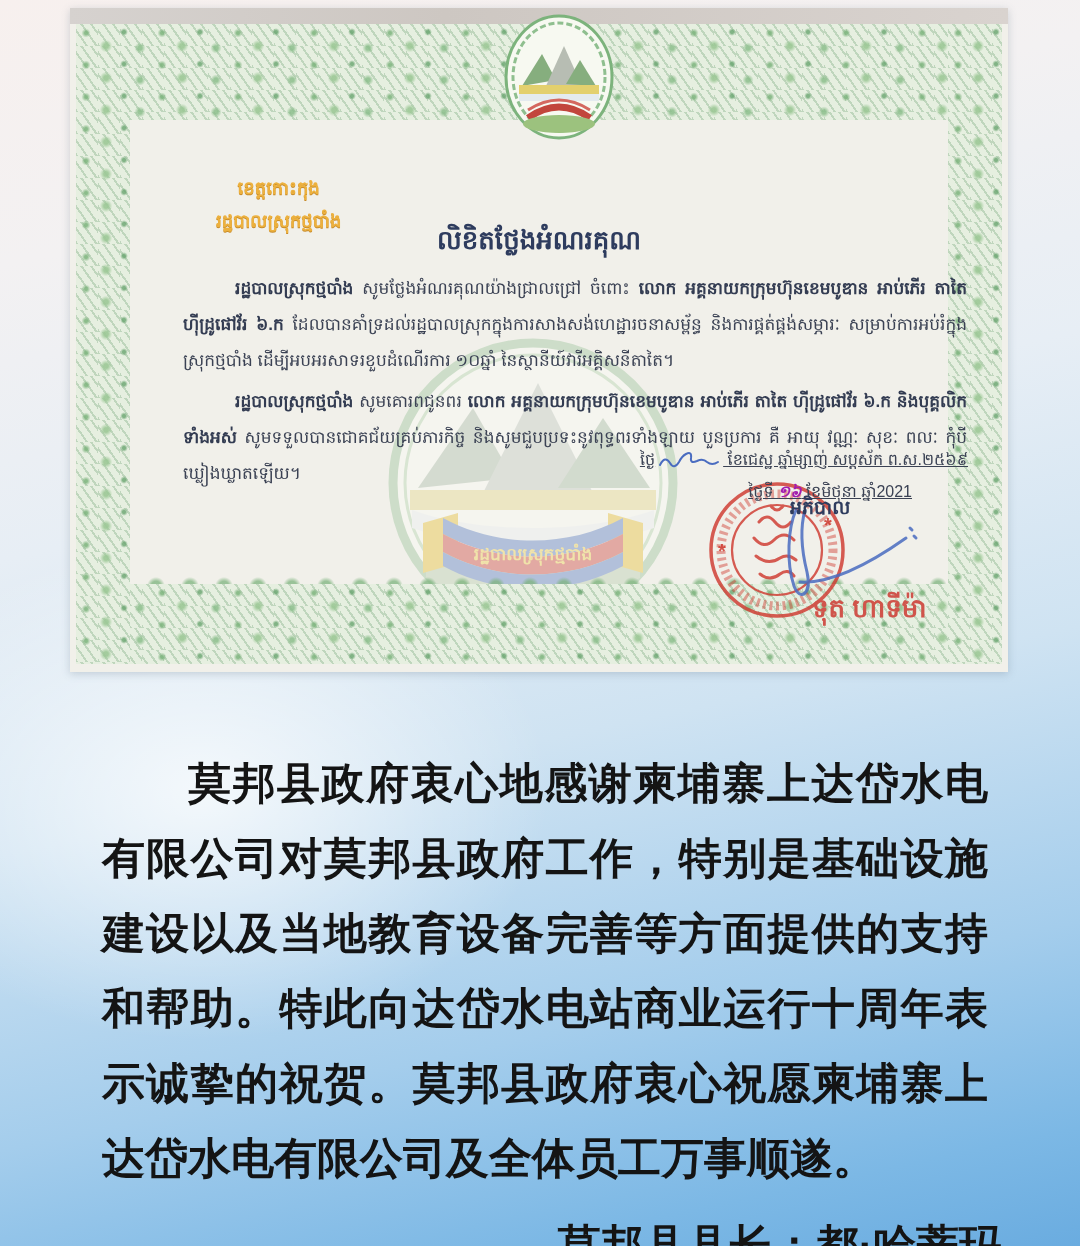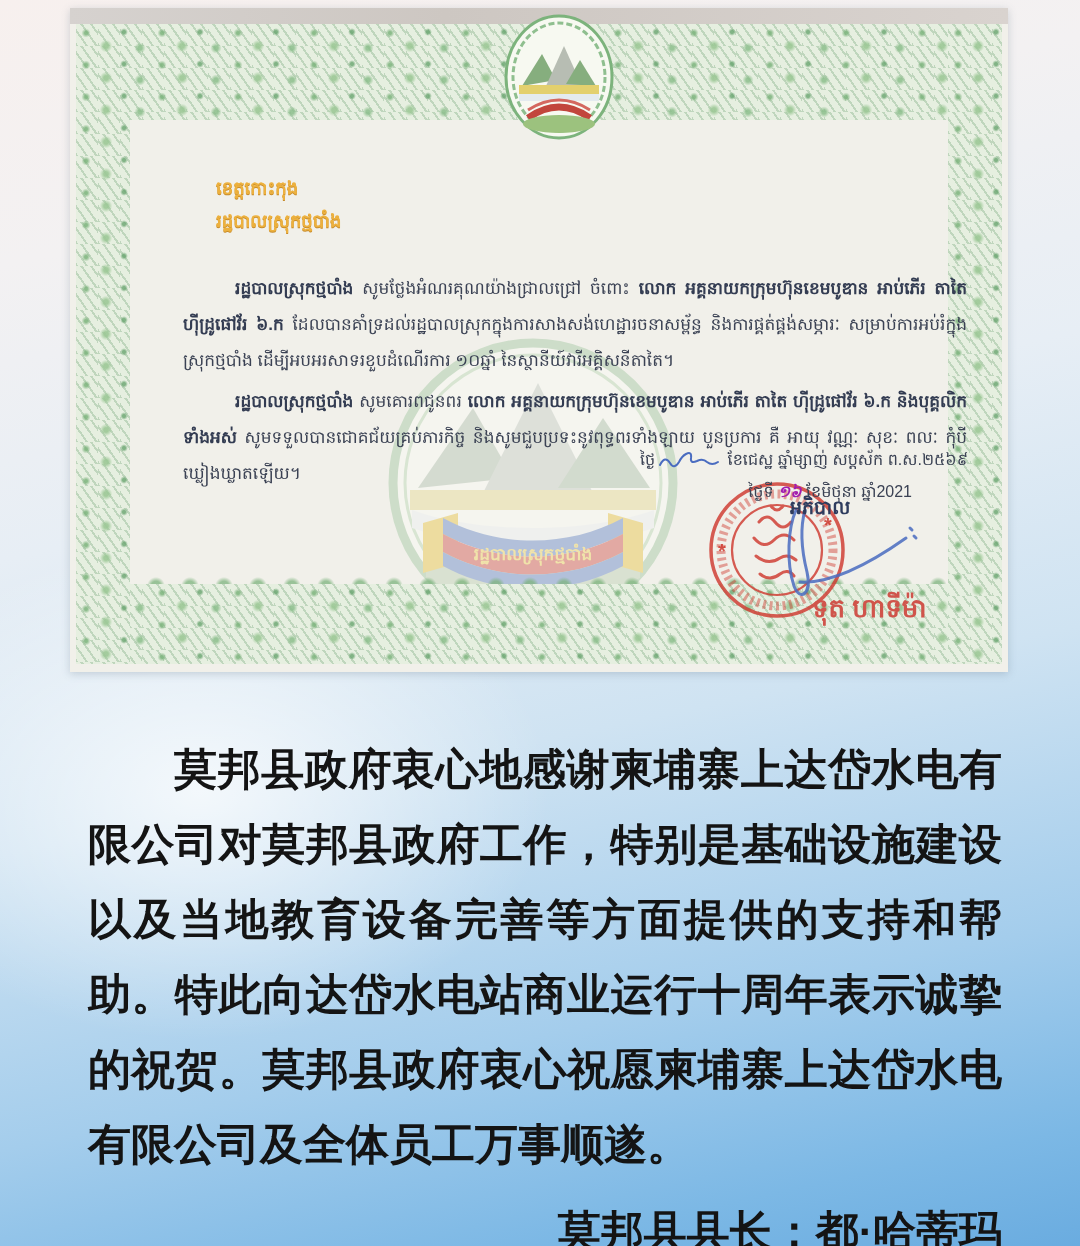--- a/index.html
+++ b/index.html
@@ -30,45 +30,45 @@
     background-size:34px 24px;}
 
   .emblem{position:absolute;left:434px;top:6px;z-index:4;}
   .watermark{position:absolute;left:318px;top:330px;z-index:2;opacity:.42;}
 
   .kingdom{position:absolute;right:58px;top:118px;z-index:4;text-align:center;color:#2c3a5c;font-weight:bold;}
   .kingdom .l1{font-size:21px;letter-spacing:.5px;}
   .kingdom .l2{font-size:20px;margin-top:8px;}
   .kingdom .dash{width:48px;height:3px;background:#3a4a6a;margin:10px auto 0;border-radius:2px;}
 
-  .province{position:absolute;left:146px;top:168px;z-index:4;font-weight:bold;
+  .province{position:absolute;left:146px;top:168px;z-index:4;text-align:center;font-weight:bold;
     color:#edb13e;text-shadow:0 1px 0 #c78b2a;}
   .province .l1{font-size:18px;}
   .province .l2{font-size:18px;margin-top:6px;}
 
   .cert-title{position:absolute;left:60px;right:60px;top:216px;z-index:4;text-align:center;
     font-size:26px;font-weight:bold;color:#2e3c5e;}
 
   .cert-body{position:absolute;left:108px;right:36px;top:258px;z-index:4;color:#3b4254;
     font-size:17px;line-height:36px;text-align:justify;}
   .cert-body p{margin:5px;text-indent:52px;}
   .cert-body b{color:#333c52;}
 
-  .dateblock{position:absolute;right:40px;top:436px;z-index:6;color:#3b4254;font-size:16px;line-height:32px;text-align:right;}
+  .dateblock{position:absolute;right:40px;top:436px;z-index:6;color:#3b4254;font-size:16px;line-height:32px;text-align:right;text-decoration:underline;}
   .dateblock .hand{color:#a21caf;font-weight:bold;font-style:italic;}
   .dateblock .d2{margin-right:56px;}
   .squiggle{vertical-align:middle;margin:0 2px;}
 
   .governor{position:absolute;left:720px;top:487px;z-index:6;font-size:19px;font-weight:bold;color:#2e3c5e;}
   .seal{position:absolute;left:622px;top:458px;z-index:5;}
   .signer{position:absolute;left:742px;top:584px;z-index:6;font-size:26px;font-weight:bold;color:#d0544b;}
 
   
   .translation{position:absolute;left:88px;right:78px;top:732px;z-index:1;color:#141414;}
-  .translation .cn{margin:0;font-size:43px;font-weight:bold;line-height:75px;text-align:justify;text-indent:2em;}
+  .translation .cn{margin:14px;font-size:43px;font-weight:bold;line-height:75px;text-align:justify;text-indent:2em;}
   .translation .sig{margin:14px 0 0;font-size:43px;font-weight:bold;line-height:70px;text-align:right;}
 </style>
 </head>
 <body>
 
 <div class="page">
 
   <div class="photo">
     <div class="photo-strip"></div>
 
@@ -106,20 +106,21 @@
       <path d="M24,96 Q55,76 86,96" fill="none" stroke="#d4685f" stroke-width="3"></path>
       <ellipse cx="55" cy="110" rx="36" ry="9" fill="#9cc27e"></ellipse>
     </svg>
 
 
     <div class="province">
       <div class="l1">ខេត្តកោះកុង</div>
       <div class="l2">រដ្ឋបាលស្រុកថ្មបាំង</div>
     </div>
 
+    <div class="cert-title">លិខិតថ្លែងអំណរគុណ</div>
 
     <div class="cert-body">
       <p><b>រដ្ឋបាលស្រុកថ្មបាំង </b><span>សូមថ្លែងអំណរគុណយ៉ាងជ្រាលជ្រៅ ចំពោះ </span><b>លោក អគ្គនាយកក្រុមហ៊ុនខេមបូឌាន អាប់ភើរ តាតៃ ហ៊ីដ្រូផៅវ័រ ៦.ក </b><span>ដែលបានគាំទ្រដល់រដ្ឋបាលស្រុកក្នុងការសាងសង់ហេដ្ឋារចនាសម្ព័ន្ធ និងការផ្គត់ផ្គង់សម្ភារៈ សម្រាប់ការអប់រំក្នុងស្រុកថ្មបាំង ដើម្បីអបអរសាទរខួបដំណើរការ ១០ឆ្នាំ នៃស្ថានីយ៍វារីអគ្គិសនីតាតៃ។</span></p>
       <p><b>រដ្ឋបាលស្រុកថ្មបាំង </b><span>សូមគោរពជូនពរ </span><b>លោក អគ្គនាយកក្រុមហ៊ុនខេមបូឌាន អាប់ភើរ តាតៃ ហ៊ីដ្រូផៅវ័រ ៦.ក និងបុគ្គលិកទាំងអស់ </b><span>សូមទទួលបានជោគជ័យគ្រប់ភារកិច្ច និងសូមជួបប្រទះនូវពុទ្ធពរទាំងឡាយ បួនប្រការ គឺ អាយុ វណ្ណៈ សុខៈ ពលៈ កុំបីឃ្លៀងឃ្លាតឡើយ។</span></p>
     </div>
 
     <div class="dateblock">
       <div class="d1"><span>ថ្ងៃ</span><svg class="squiggle" width="64" height="20" viewBox="0 0 64 20">
             <path d="M3,14 q5,-10 10,-2 q4,7 9,-1 q3,-6 7,-8 q6,-3 5,4 q-1,6 6,3 q6,-3 10,1 q5,4 11,0" fill="none" stroke="#4a6cc0" stroke-width="2" stroke-linecap="round"></path>
           </svg><span> ខែជេស្ឋ ឆ្នាំម្សាញ់ សប្តស័ក ព.ស.២៥៦៩</span></div>

